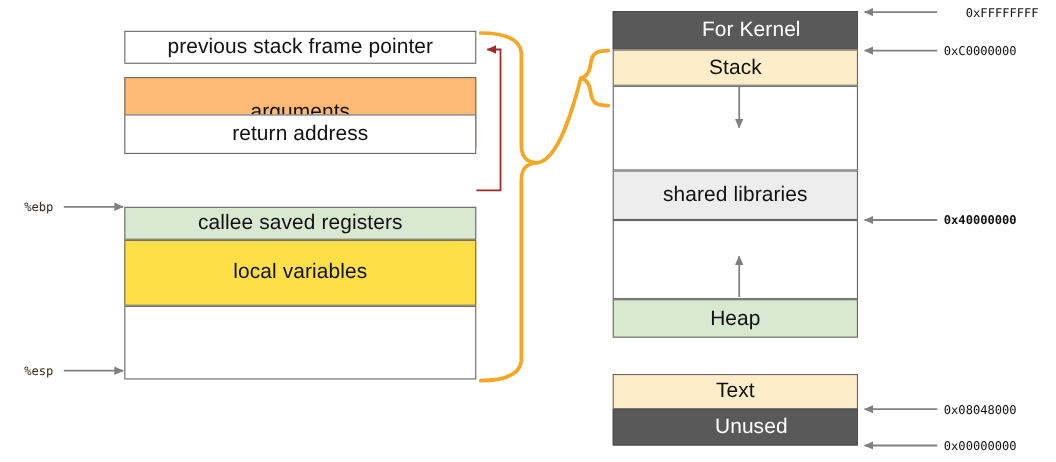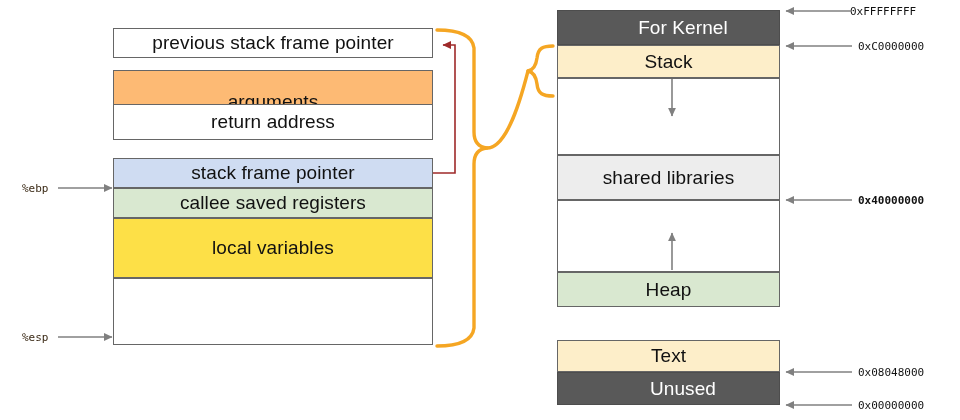--- a/index.html
+++ b/index.html
@@ -96,23 +96,20 @@
     </div>
 
     <div class="cell" style="top:42px;height:64px;background:#fdba74;">
       <span>arguments</span>
     </div>
 
     <div class="cell plain" style="top:76px;height:36px;">
       <span>return address</span>
     </div>
 
-    <div class="cell" style="top:130px;height:30px;background:#cfdcf2;">
-      <span>stack frame pointer</span>
-    </div>
 
     <div class="cell" style="top:160px;height:30px;background:#d9e8d0;">
       <span>callee saved registers</span>
     </div>
 
     <div class="cell" style="top:190px;height:60px;background:#fde047;">
       <span>local variables</span>
     </div>
 
     <div class="cell plain" style="top:250px;height:67px;">
@@ -152,21 +149,21 @@
 
     <div class="cell" style="top:330px;height:32px;background:#fdeec9;">
       <span>Text</span>
     </div>
 
     <div class="cell dark" style="top:362px;height:33px;">
       <span>Unused</span>
     </div>
   </div>
 
-  <span class="addr-label" style="left:850px;top:5px;">0xFFFFFFFF</span>
+  <span class="addr-label" style="left:878px;top:5px;">0xFFFFFFFF</span>
   <span class="addr-label" style="left:858px;top:40px;">0xC0000000</span>
   <span class="addr-label" style="left:858px;top:194px;font-weight:bold;">0x40000000</span>
   <span class="addr-label" style="left:858px;top:366px;">0x08048000</span>
   <span class="addr-label" style="left:858px;top:399px;">0x00000000</span>
 
   <svg id="overlay" viewBox="0 0 960 420">
     <defs>
       <marker id="arrow-gray" markerWidth="9" markerHeight="9" refX="8" refY="4.5" orient="auto" markerUnits="userSpaceOnUse">
         <path d="M0,0.6 L8.5,4.5 L0,8.4 z" fill="#808080"></path>
       </marker>

